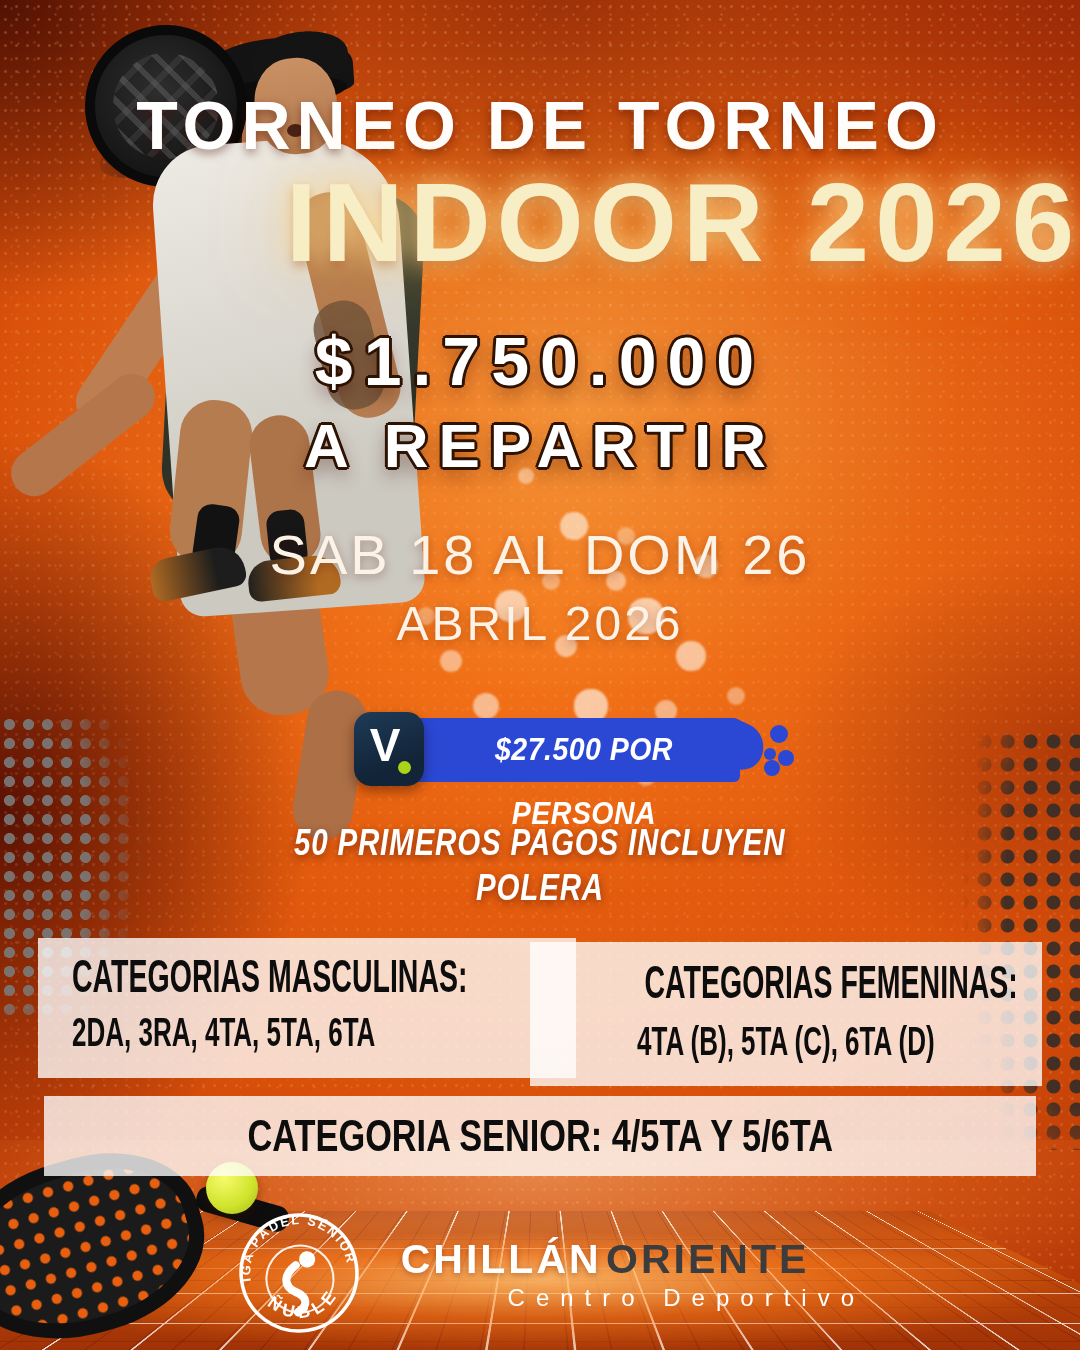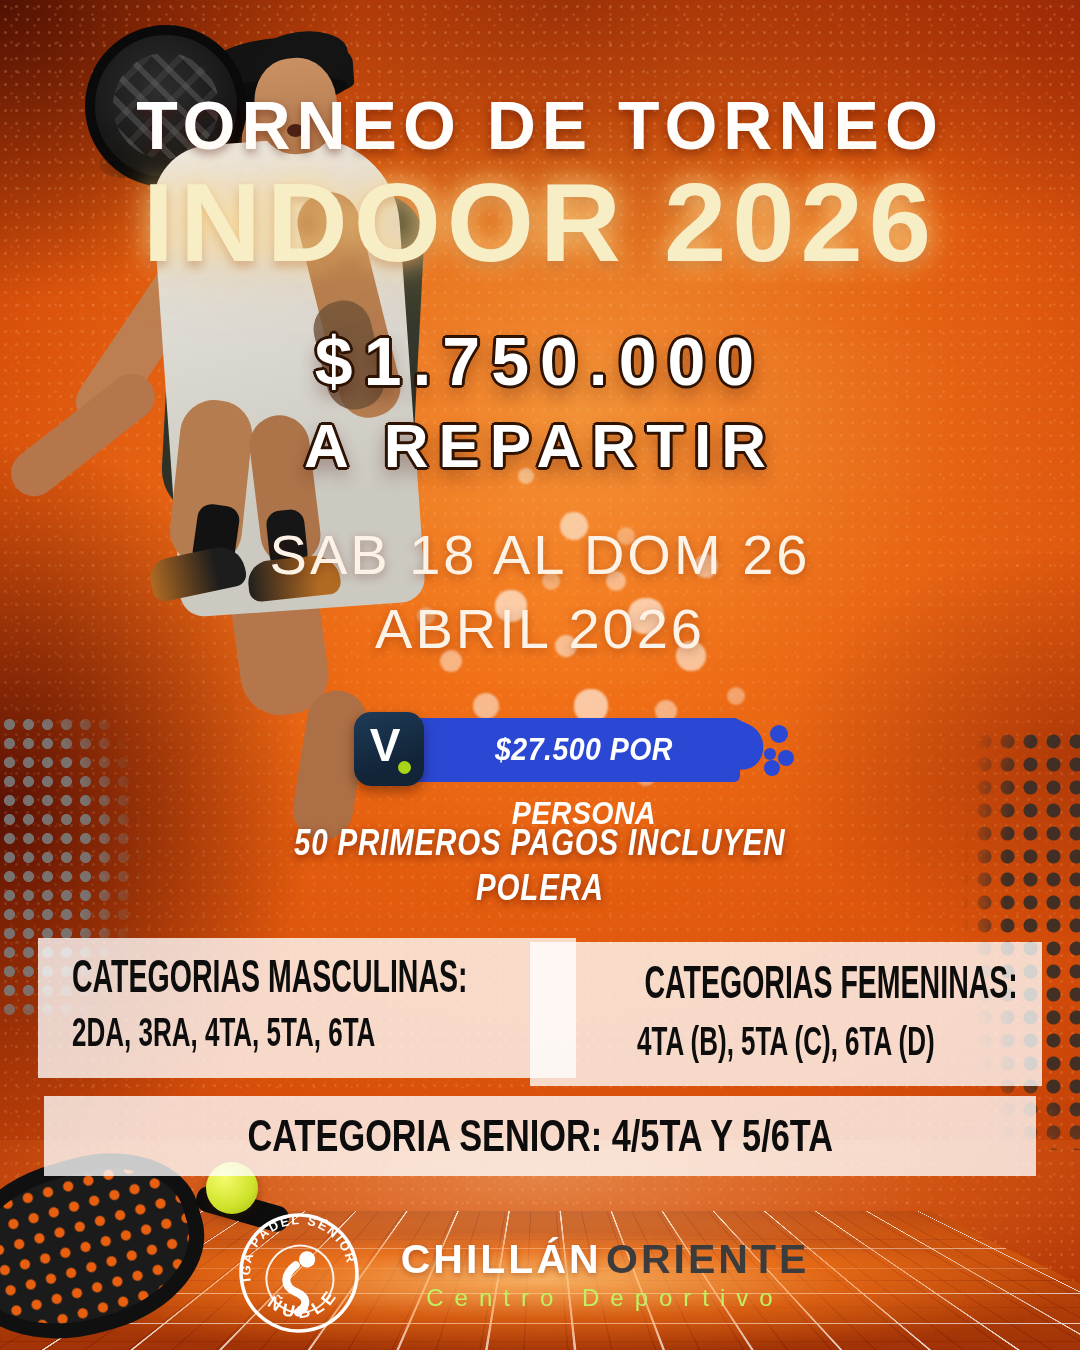--- a/index.html
+++ b/index.html
@@ -105,27 +105,27 @@
   .pr-leg1{left:175px;top:400px;width:72px;height:165px;background:#b57c50;border-radius:34px;transform:rotate(6deg);}
   .pr-leg2{left:255px;top:415px;width:60px;height:150px;background:#ad7449;border-radius:30px;transform:rotate(-7deg);}
   .pr-sock1{left:195px;top:505px;width:42px;height:62px;background:#121212;border-radius:14px;transform:rotate(8deg);}
   .pr-sock2{left:268px;top:510px;width:38px;height:58px;background:#161616;border-radius:14px;transform:rotate(-6deg);}
   .pr-shoe1{left:150px;top:552px;width:95px;height:42px;background:linear-gradient(90deg,#b06a22,#1d1d1d 70%);border-radius:20px 26px 12px 12px;transform:rotate(-12deg);}
   .pr-shoe2{left:248px;top:558px;width:92px;height:40px;background:linear-gradient(90deg,#22201e,#b06a22 75%);border-radius:22px 26px 12px 12px;transform:rotate(-6deg);}
   
   .txt{position:absolute;left:0;width:1080px;text-align:center;color:#fff;z-index:6;white-space:nowrap;}
   .title1{top:86px;font-size:68px;font-weight:700;letter-spacing:6px;text-shadow:0 4px 10px rgba(70,10,0,.45);}
   .title2{top:158px;font-size:112px;font-weight:700;letter-spacing:6px;color:#f8eec6;
-    text-shadow:0 0 26px rgba(255,224,150,.9),0 0 70px rgba(255,175,60,.55),0 5px 10px rgba(120,30,0,.35);}
+    text-shadow:0 0 26px rgba(255,224,150,.9),0 0 70px rgba(255,175,60,.55),0 5px 10px rgba(120,30,0,.35);text-align:right;}
   .outlined{text-shadow:3px 0 0 #2e1303,-3px 0 0 #2e1303,0 3px 0 #2e1303,0 -3px 0 #2e1303,
     2px 2px 0 #2e1303,-2px 2px 0 #2e1303,2px -2px 0 #2e1303,-2px -2px 0 #2e1303,0 9px 18px rgba(60,10,0,.45);}
   .prize1{top:322px;font-size:68px;font-weight:700;letter-spacing:11px;}
   .prize2{top:410px;font-size:62px;font-weight:700;letter-spacing:10px;}
   .dates1{top:522px;font-size:56px;font-weight:400;letter-spacing:3px;color:#fdf2e6;text-shadow:0 3px 10px rgba(90,20,0,.35);}
-  .dates2{top:596px;font-size:56px;font-weight:400;letter-spacing:3px;color:#fdf2e6;text-shadow:0 3px 10px rgba(90,20,0,.35);}
+  .dates2{top:596px;font-size:48px;font-weight:400;letter-spacing:3px;color:#fdf2e6;text-shadow:0 3px 10px rgba(90,20,0,.35);}
   .badge-bar{position:absolute;left:368px;top:718px;width:372px;height:64px;background:#2b48d4;border-radius:6px;z-index:6;}
   .badge-bar::after{content:"";position:absolute;right:-24px;top:5px;width:46px;height:46px;background:#2b48d4;
     border-radius:10px 60% 50% 40%;transform:rotate(24deg);}
   .badge-bar::before{content:"";position:absolute;right:-36px;top:30px;width:12px;height:12px;border-radius:50%;background:#2b48d4;
     box-shadow:9px -20px 0 3px #2b48d4,16px 4px 0 2px #2b48d4,2px 14px 0 2px #2b48d4;}
   .badge-text{position:absolute;left:66px;right:6px;top:0;height:64px;line-height:64px;text-align:center;
     font-size:31px;font-style:italic;font-weight:700;color:#fff;letter-spacing:.5px;
     transform:scaleX(.92);transform-origin:center;}
   .badge-icon{position:absolute;left:354px;top:712px;width:70px;height:74px;z-index:7;border-radius:17px;
     background:linear-gradient(160deg,#1e3b57,#122438 70%);box-shadow:0 5px 12px rgba(30,5,0,.4);}
@@ -142,22 +142,22 @@
   .cat-title{display:inline-block;font-size:46px;font-weight:700;line-height:1;margin-top:15px;transform:scaleX(.62);transform-origin:left;white-space:nowrap;}
   .cat-values{display:inline-block;font-size:40px;font-weight:700;line-height:1;margin-top:13px;transform:scaleX(.65);transform-origin:left;white-space:nowrap;}
   .box-f .cat-title{transform-origin:center;margin-top:17px;}
   .box-f .cat-values{transform-origin:center;margin-top:16px;}
   .box-s .senior-text{display:inline-block;font-size:44px;font-weight:700;line-height:80px;transform:scaleX(.78);transform-origin:center;white-space:nowrap;}
   
   .league-logo{position:absolute;left:236px;top:1210px;width:126px;height:126px;z-index:6;transform:rotate(-9deg);}
   .venue{position:absolute;left:345px;top:1236px;width:520px;text-align:center;z-index:6;white-space:nowrap;}
   .venue .n1{font-size:41px;font-weight:700;letter-spacing:3px;color:#fff;text-shadow:0 2px 6px rgba(80,20,0,.35);}
   .venue .n2{font-size:41px;font-weight:700;letter-spacing:3px;color:#3c3c3c;}
-  .venue-sub{position:absolute;left:345px;top:1284px;width:520px;text-align:center;z-index:6;
-    font-size:24px;font-weight:400;letter-spacing:11px;color:#bef264;white-space:nowrap;}
+  .venue-sub{position:absolute;left:345px;top:1284px;width:520px;text-align:right;z-index:6;
+    font-size:24px;font-weight:400;letter-spacing:11px;color:#ffffff;white-space:nowrap;}
 </style>
 </head>
 <body>
 
 <div class="poster">
 
   <div class="bg-base"></div>
   <div class="bg-embers"></div>
   <div class="splatter"></div>
   <div class="halftone-left"></div>

